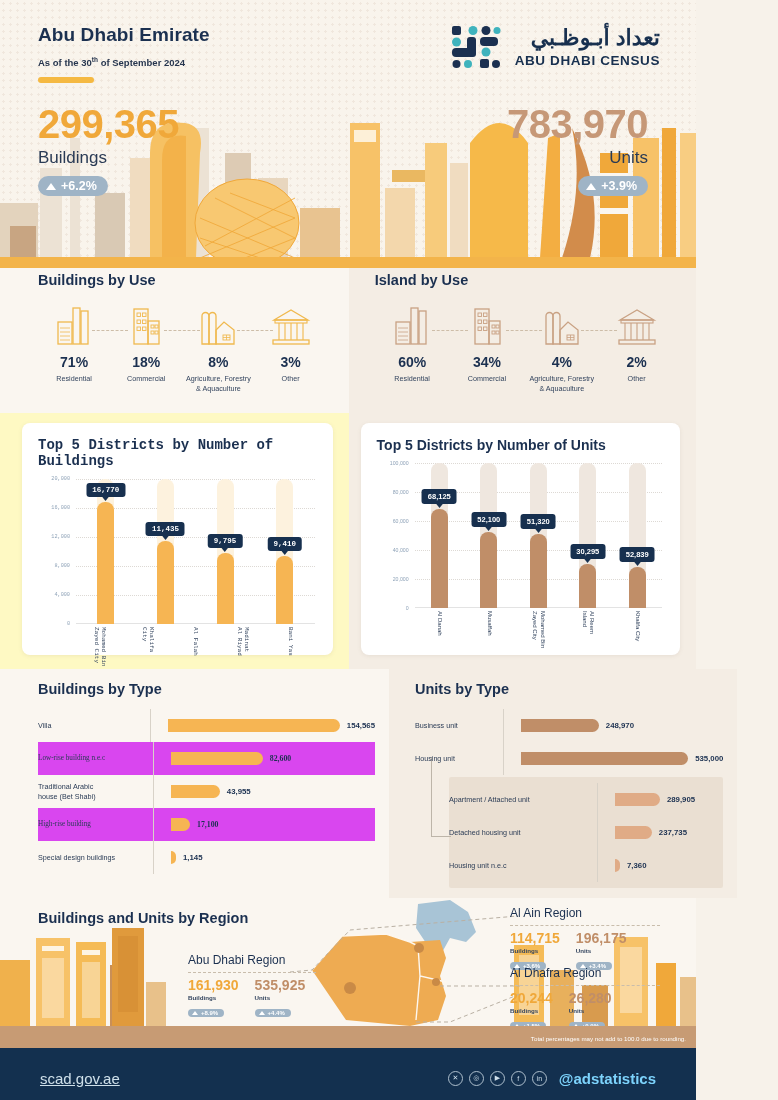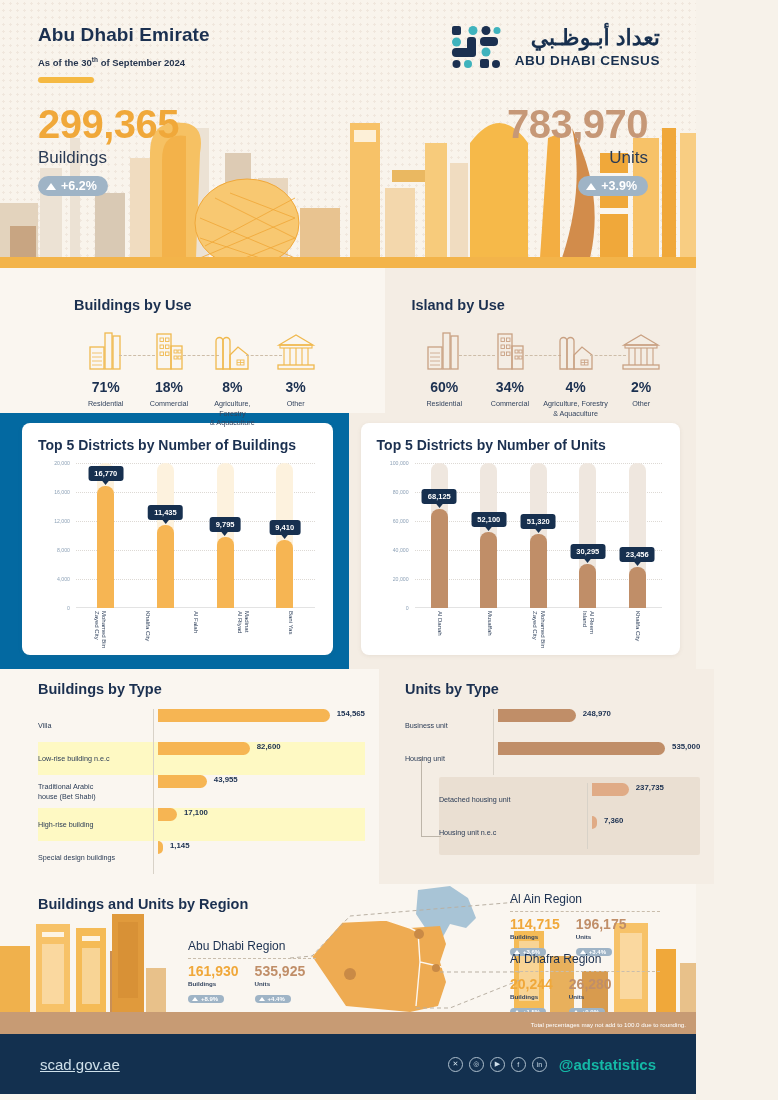--- a/index.html
+++ b/index.html
@@ -52,35 +52,35 @@
     display: inline-flex; align-items: center; gap: 5px;
     background: #9fb4c6; color: #fff; border-radius: 11px;
     padding: 3px 11px 3px 8px; font-size: 12.5px; font-weight: bold; margin-top: 8px;
   }
   .tri { width:0;height:0;border-left:5px solid transparent;border-right:5px solid transparent;border-bottom:7px solid #fff;}
   .skyline { position: absolute; left:0; right:0; bottom: 10px; height: 160px; z-index:2;}
   .hero-bar { position:absolute; left:0; right:0; bottom:0; height:11px; background:#f3b44a; z-index:5;}
 
   
   .use-row { display:flex; height: 145px; }
-  .use-col { width: 389px; padding: 29px 22px 0 38px; position: relative; margin-left: 36px;}
+  .use-col { width: 389px; padding: 4px 22px 0 38px; position: relative;}
   .use-col.right { background: #f4ede4; padding-left: 26px; }
   .use-col.left { background:#faf6f0; }
   .sec-title { font-size: 14.5px; font-weight: bold; color: #1b3050; }
   .use-items { display:flex; margin-top: 14px; align-items: flex-start; }
   .use-item { width: 25%; text-align: center; position: relative;}
   .use-ico { height: 44px; display:flex; align-items:flex-end; justify-content:center; }
   .use-pct { font-size: 14px; font-weight: bold; color: #1b3050; margin-top: 8px; }
   .use-lab { font-size: 7.2px; color: #33445e; margin-top: 4px; line-height: 1.35;}
   .dashline { position:absolute; top:28px; right:-18px; width: 36px; border-top: 1px dashed #cdbda8;}
 
   
   .cards-row { display:flex; }
   .card-cell{ width:389px; padding: 10px 16px 14px 22px;}
-  .card-cell.left{ background:#0369a1;}
+  .card-cell.left{ background:#fef9c3;font-family:Liberation Mono, monospace;}
   .card-cell.right{ background:#f4ede4; padding-left:12px;}
   .card {
     background:#fff; border-radius:8px; padding:14px 14px 10px 10px;
     box-shadow: 0 1px 4px rgba(120,100,80,.10);
     height: 232px;
   }
   .card h3 { font-size: 14px; font-weight: bold; color:#1b3050; margin-left:6px;}
   .plot { position: relative; margin-top: 10px; height: 185px; }
   .yaxis { position:absolute; left:0; top:0; width:40px; height:145px;}
   .ytick { position:absolute; right:2px; font-size:5.2px; color:#8fa3b8; transform: translateY(-50%); }
@@ -101,23 +101,23 @@
   .xslot{ width:18%; display:flex; justify-content:center;}
   .xlab{ font-size:6px; color:#33445e; writing-mode: vertical-rl; text-orientation: mixed; line-height:1.25; white-space:pre-line; text-align:left;}
 
   
   .type-row{ display:flex; }
   .type-col{ width:389px; padding: 12px 14px 10px 38px;}
   .type-col.left{ background:#faf6f0;}
   .type-col.right{ background:#f4ede4; padding-left:26px;}
   .hbars{ margin-top:12px; position:relative; }
   .hrow{ display:flex; align-items:center; height:33px; position:relative; }
-  .hrow.stripe{ background:#fef9c3; }
+  .hrow.stripe{ background:#d946ef;font-family:Liberation Serif, serif; }
   .hlabel{ width:115px; text-align:left; padding-right:8px; font-size:7.2px; color:#2a3b55; line-height:1.3;}
-  .hbar-wrap{ flex:1; display:flex; align-items:flex-start; border-left:1px solid #d8d2c8; padding-left:4px; height:100%;}
+  .hbar-wrap{ flex:1; display:flex; align-items:center; border-left:1px solid #d8d2c8; padding-left:17px; height:100%;}
   .hbar{ height:13px; border-radius:0 7px 7px 0; }
   .hval{ font-size:7.8px; font-weight:bold; color:#1b3050; margin-left:7px; white-space:nowrap;}
   .nest{ background:#eadfd2; padding:6px 10px 6px 0; margin-left:34px; margin-top:2px; border-radius:2px;}
   .nest .hlabel{ width:148px; }
   .bracket{ position:absolute; left:16px; top:48px; width:20px; height:80px; border-left:1px solid #bdb5a9; border-bottom:1px solid #bdb5a9;}
 
   
   .region{ position:relative; height:150px; background:#faf6f0; overflow:hidden;}
   .region h2{ position:absolute; left:38px; top:12px; font-size:14.5px; font-weight:bold; color:#1b3050; z-index:5;}
   .regbox{ position:absolute; z-index:6; }
@@ -132,21 +132,21 @@
     border-radius:7px; padding:1px 6px 1px 4px; font-size:6px; font-weight:bold; margin-top:3px;}
   .minitri{ width:0;height:0;border-left:3px solid transparent;border-right:3px solid transparent;border-bottom:4px solid #fff;}
   .note{ position:absolute; right:10px; bottom:6px; font-size:6.2px; color:#fff; z-index:9;}
   .region-band{ position:absolute; left:0; right:0; bottom:0; height:22px; background:#c79b74; z-index:7;}
 
   
   .footer{ height:60px; background:#13304f; display:flex; align-items:center; justify-content:space-between; padding:0 40px;}
   .fsite{ color:#cfe0ea; font-size:15px;}
   .fsocial{ display:flex; align-items:center; gap:6px; color:#fff;}
   .sicon{ width:15px; height:15px; border:1px solid #aebfcd; border-radius:50%; display:flex; align-items:center; justify-content:center; font-size:7px; color:#cfdfea;}
-  .fhandle{ font-size:15px; color:#14b8a6; margin-left:6px; font-weight:bold;}
+  .fhandle{ font-size:15px; color:#7dd3fc; margin-left:6px; font-weight:bold;}
 </style>
 </head>
 <body>
 
 <div class="page">
 
   <div class="hero">
     <div class="hero-dots"></div>
 
     <svg class="skyline" viewBox="0 0 778 160" preserveAspectRatio="none">
@@ -477,21 +477,21 @@
               </div>
               <div class="barslot">
                 <div class="track" style="background:#efe7df"></div>
                 <div class="bar" style="height:43.927749999999996px;background:#c08e68">
                   <div class="callout">30,295</div>
                 </div>
               </div>
               <div class="barslot">
                 <div class="track" style="background:#efe7df"></div>
                 <div class="bar" style="height:41.49175px;background:#c08e68">
-                  <div class="callout">23,456</div>
+                  <div class="callout">52,839</div>
                 </div>
               </div>
             </div>
             <div class="xlabels">
               <div class="xslot">
                 <div class="xlab">Al Danah</div>
               </div>
               <div class="xslot">
                 <div class="xlab">Musaffah</div>
               </div>
@@ -565,20 +565,27 @@
             </div>
           </div>
           <div class="hrow">
             <div class="hlabel" style="width:88px">Housing unit</div>
             <div class="hbar-wrap">
               <div class="hbar" style="width:167.1875px;background:#c08e68"></div>
               <div class="hval">535,000</div>
             </div>
           </div>
           <div class="nest">
+            <div class="hrow">
+              <div class="hlabel">Apartment / Attached unit</div>
+              <div class="hbar-wrap">
+                <div class="hbar" style="width:44.935275000000004px;background:#e0ab86"></div>
+                <div class="hval">289,905</div>
+              </div>
+            </div>
             <div class="hrow">
               <div class="hlabel">Detached housing unit</div>
               <div class="hbar-wrap">
                 <div class="hbar" style="width:36.848924999999994px;background:#e0ab86"></div>
                 <div class="hval">237,735</div>
               </div>
             </div>
             <div class="hrow">
               <div class="hlabel">Housing unit n.e.c</div>
               <div class="hbar-wrap">

